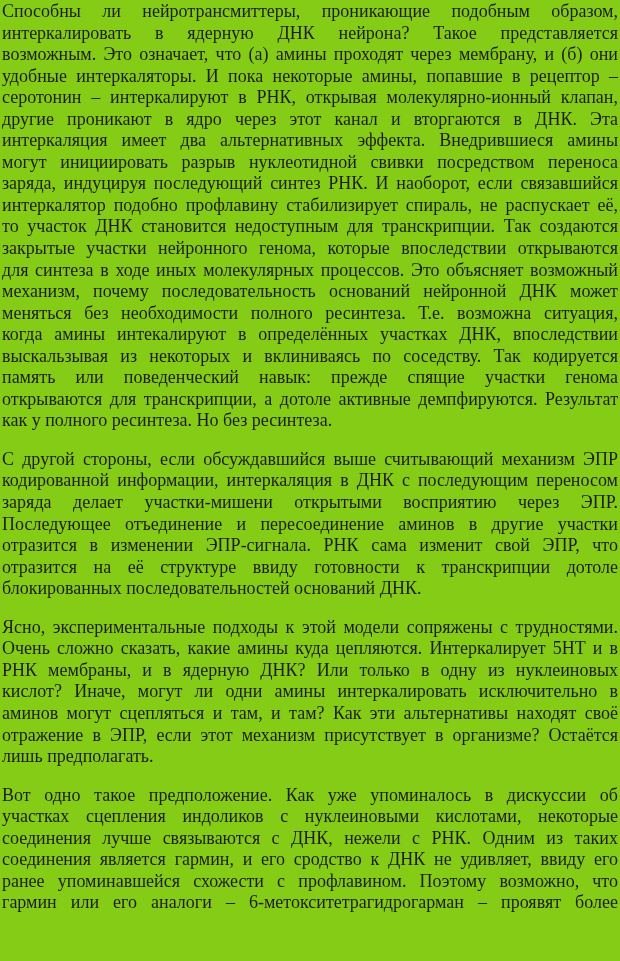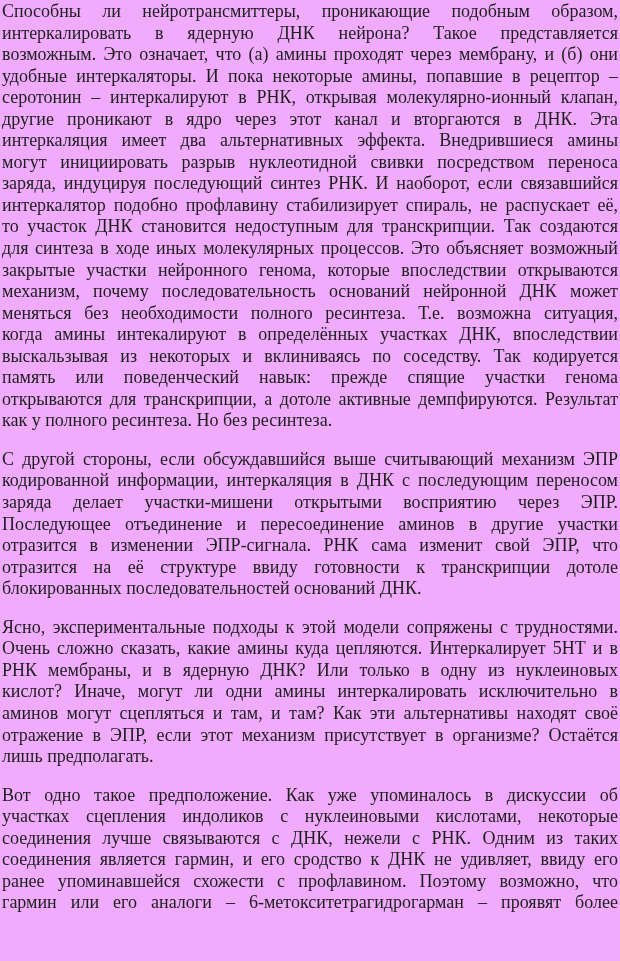--- a/index.html
+++ b/index.html
@@ -7,21 +7,21 @@
     padding: 0;
     background: #fdfdfd;
   }
   .page {
     position: relative;
     width: 620px;
     height: 961px;
     box-sizing: border-box;
     padding: 1px 2px 0 2px;
     overflow: hidden;
-    background: #f0abfc;
+    background: #84cc16;
     color: #1e1e1e;
     font-family: "Liberation Serif", "DejaVu Serif", serif;
     font-size: 18px;
   }
   .para {
     margin: 0 0 17px 0;
   }
   .line {
     display: block;
     height: 21.55px;
@@ -47,22 +47,22 @@
         <span class="line">интеркалировать в ядерную ДНК нейрона? Такое представляется</span>
         <span class="line">возможным. Это означает, что (а) амины проходят через мембрану, и (б) они</span>
         <span class="line">удобные интеркаляторы. И пока некоторые амины, попавшие в рецептор –</span>
         <span class="line">серотонин – интеркалируют в РНК, открывая молекулярно-ионный клапан,</span>
         <span class="line">другие проникают в ядро через этот канал и вторгаются в ДНК. Эта</span>
         <span class="line">интеркаляция имеет два альтернативных эффекта. Внедрившиеся амины</span>
         <span class="line">могут инициировать разрыв нуклеотидной свивки посредством переноса</span>
         <span class="line">заряда, индуцируя последующий синтез РНК. И наоборот, если связавшийся</span>
         <span class="line">интеркалятор подобно профлавину стабилизирует спираль, не распускает её,</span>
         <span class="line">то участок ДНК становится недоступным для транскрипции. Так создаются</span>
+        <span class="line">закрытые участки нейронного генома, которые впоследствии открываются</span>
         <span class="line">для синтеза в ходе иных молекулярных процессов. Это объясняет возможный</span>
-        <span class="line">закрытые участки нейронного генома, которые впоследствии открываются</span>
         <span class="line">механизм, почему последовательность оснований нейронной ДНК может</span>
         <span class="line">меняться без необходимости полного ресинтеза. Т.е. возможна ситуация,</span>
         <span class="line">когда амины интекалируют в определённых участках ДНК, впоследствии</span>
         <span class="line">выскальзывая из некоторых и вклиниваясь по соседству. Так кодируется</span>
         <span class="line">память или поведенческий навык: прежде спящие участки генома</span>
         <span class="line">открываются для транскрипции, а дотоле активные демпфируются. Результат</span>
         <span class="line last">как у полного ресинтеза. Но без ресинтеза.</span>
       </p>
       <p class="para">
         <span class="line">С другой стороны, если обсуждавшийся выше считывающий механизм ЭПР</span>

